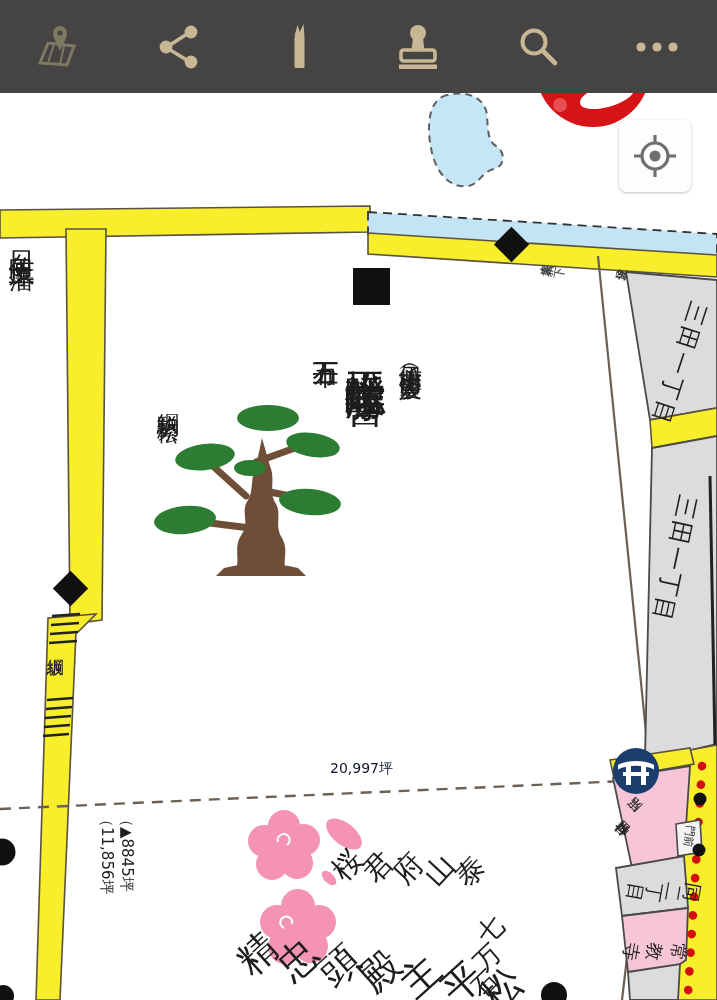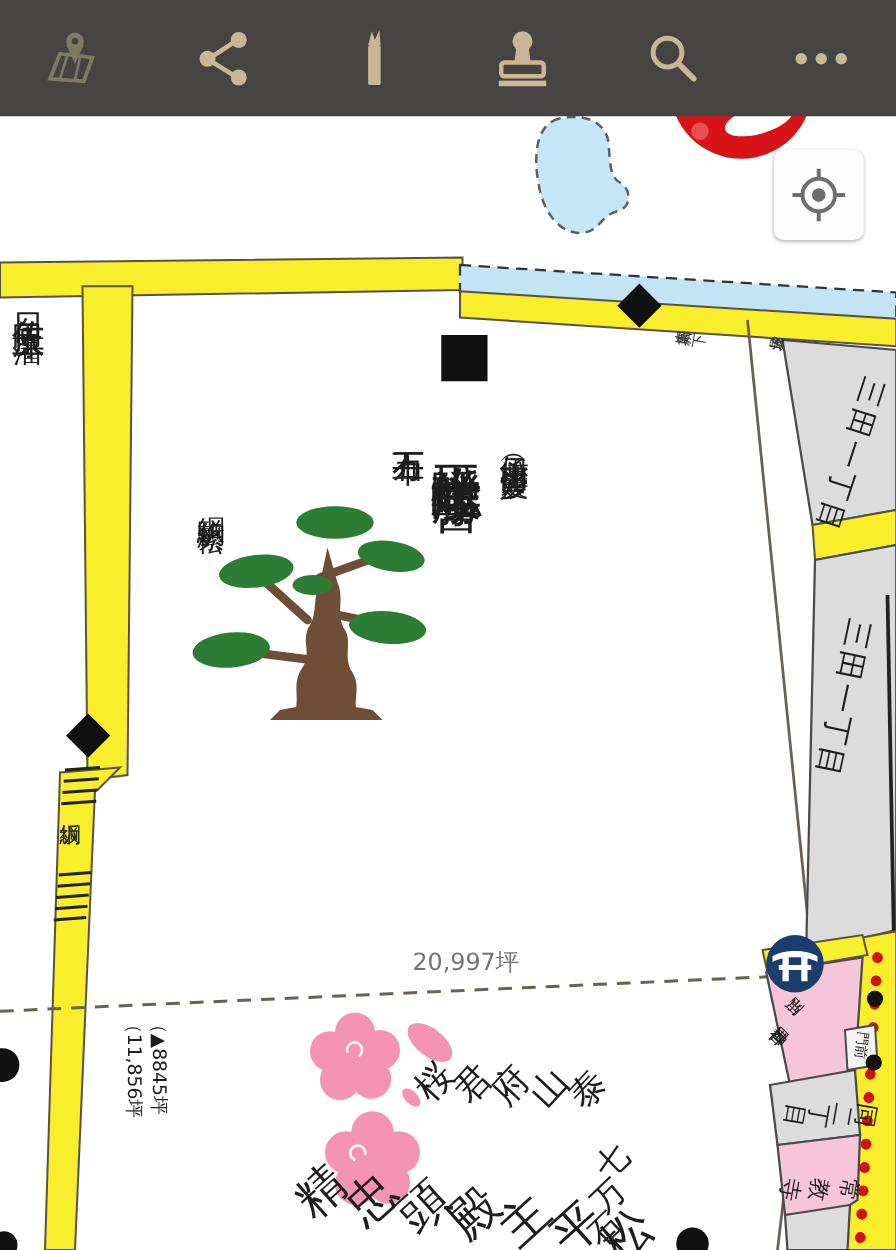--- a/index.html
+++ b/index.html
@@ -38,21 +38,21 @@
   #t-pine       {left:156px; top:303px; font-size:22px; letter-spacing:3px;}
   #t-tsunazaka  {left:46px;  top:553px; font-size:17px;}
   #t-mita1a     {left:710px; top:213px; font-size:23px; letter-spacing:3px; transform:rotate(108deg); transform-origin:left top;}
   #t-mita1b     {left:700px; top:405px; font-size:24px; letter-spacing:2px; transform:rotate(102deg); transform-origin:left top;}
   #t-monzen     {left:696px; top:733px; font-size:11px; transform:rotate(97deg); transform-origin:left top;}
   #t-shrine1    {left:654px; top:669px; font-size:15px; transform:rotate(45deg); transform-origin:center top;}
   #t-shrine2    {left:640px; top:699px; font-size:13px; transform:rotate(45deg); transform-origin:center top;}
   #t-shrine3    {left:628px; top:723px; font-size:14px; transform:rotate(45deg); transform-origin:center top;}
   #t-shinbori   {left:530px; top:181px; font-size:12px; transform:rotate(-80deg); transform-origin:left top; color:#333;}
   #t-shiomizaka {left:606px; top:185px; font-size:11px; transform:rotate(-78deg); transform-origin:left top; color:#333;}
-  #t-area-main  {left:330px; top:668px; font-size:19px; color:#737373;}
+  #t-area-main  {left:330px; top:668px; font-size:14px; color:#0f172a;}
   #t-area-left  {left:136px; top:719px; font-size:15px; transform:rotate(90deg); transform-origin:left top; line-height:1.3;}
 
   
   .tilt-row{display:flex;flex-direction:row-reverse;}
   .tilt-col{display:flex;flex-direction:column;}
   .tchar{display:inline-block;width:1.06em;height:1.06em;text-align:center;}
   #t-taizan     {left:332px; top:760px; font-size:29px; transform:rotate(3deg);}
   #t-taizan .tchar{transform:rotate(-50deg);}
   #t-south-lord {left:240px; top:838px; font-size:39px; transform:rotate(8deg); transform-origin:left top;}
   #t-south-lord .tchar{transform:rotate(-50deg);}

